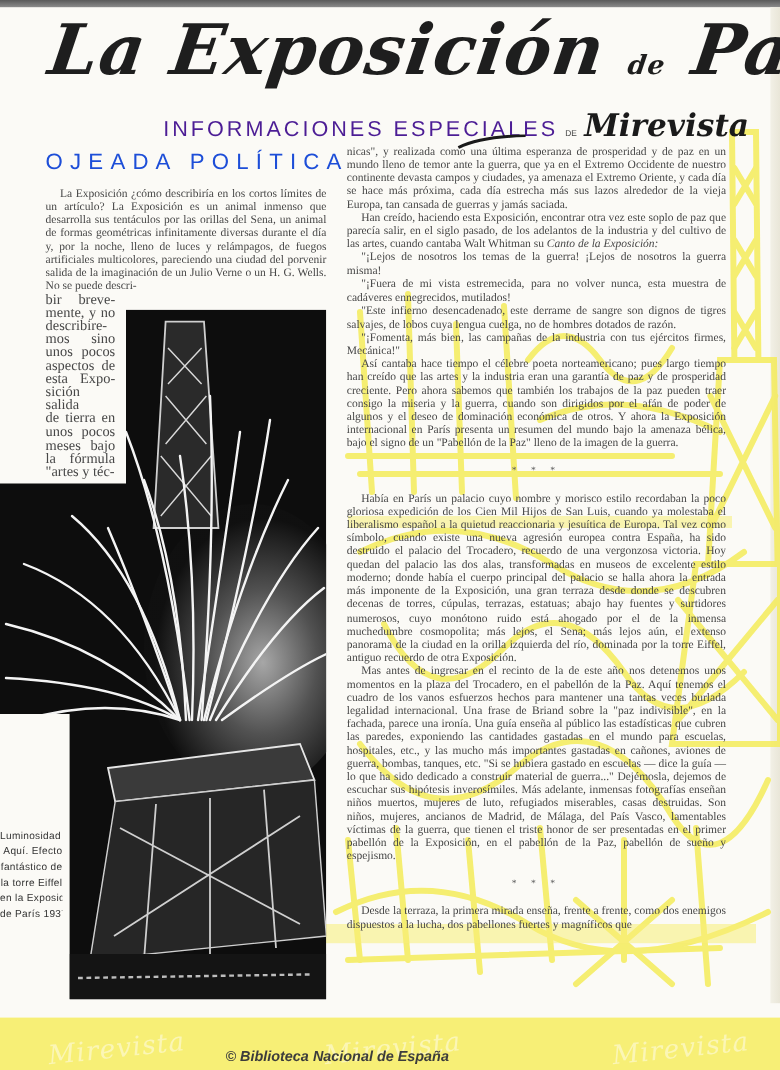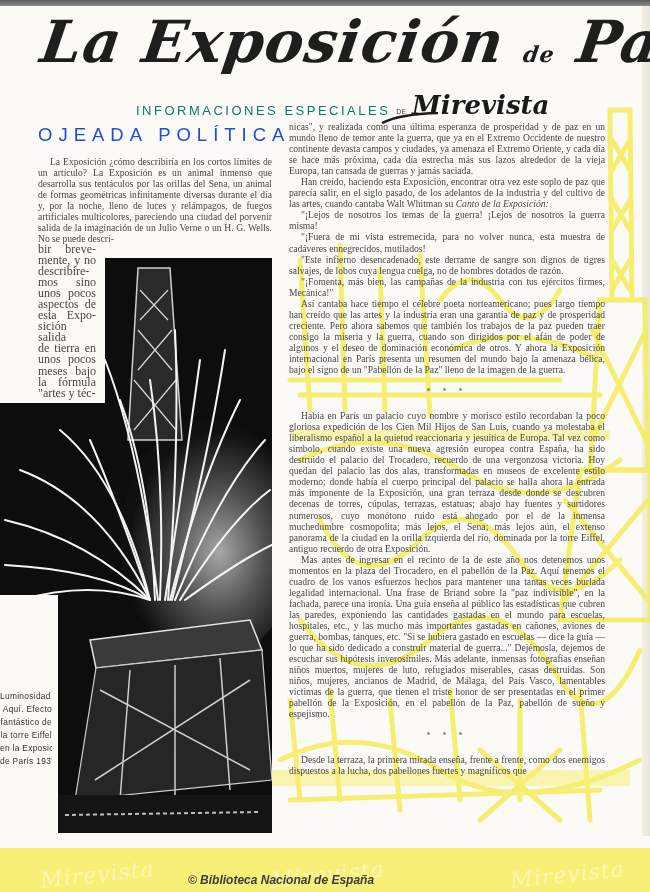--- a/index.html
+++ b/index.html
@@ -39,21 +39,21 @@
     font-family: "DejaVu Serif", serif; font-style: italic; font-weight: bold;
     font-size: 58px; color: #1e1e1e; letter-spacing: 1px; white-space: nowrap;
     transform: skewX(-8deg);
   }
   .title .small-de { font-size: 22px; }
   .subtitle {
     position: absolute; left: 136px; top: 88px; height: 30px;
     display: flex; align-items: flex-end; gap: 6px;
   }
   .subtitle .lbl {
-    font-family: "Liberation Sans", sans-serif; font-size: 13px; color: #0f766e;
+    font-family: "Liberation Sans", sans-serif; font-size: 18px; color: #4c1d95;
     letter-spacing: 2.5px; font-weight: normal;
   }
   .subtitle .de { font-family: "Liberation Sans", sans-serif; font-size: 7px; color: #444; margin-bottom: 3px; }
   .subtitle .brand {
     font-family: "DejaVu Serif", serif; font-style: italic; font-weight: bold;
     font-size: 26px; color: #1a1a1a; line-height: 26px;
   }
   .brand-swash {
     position: absolute; left: 380px; top: 112px; width: 60px; height: 12px;
   }

